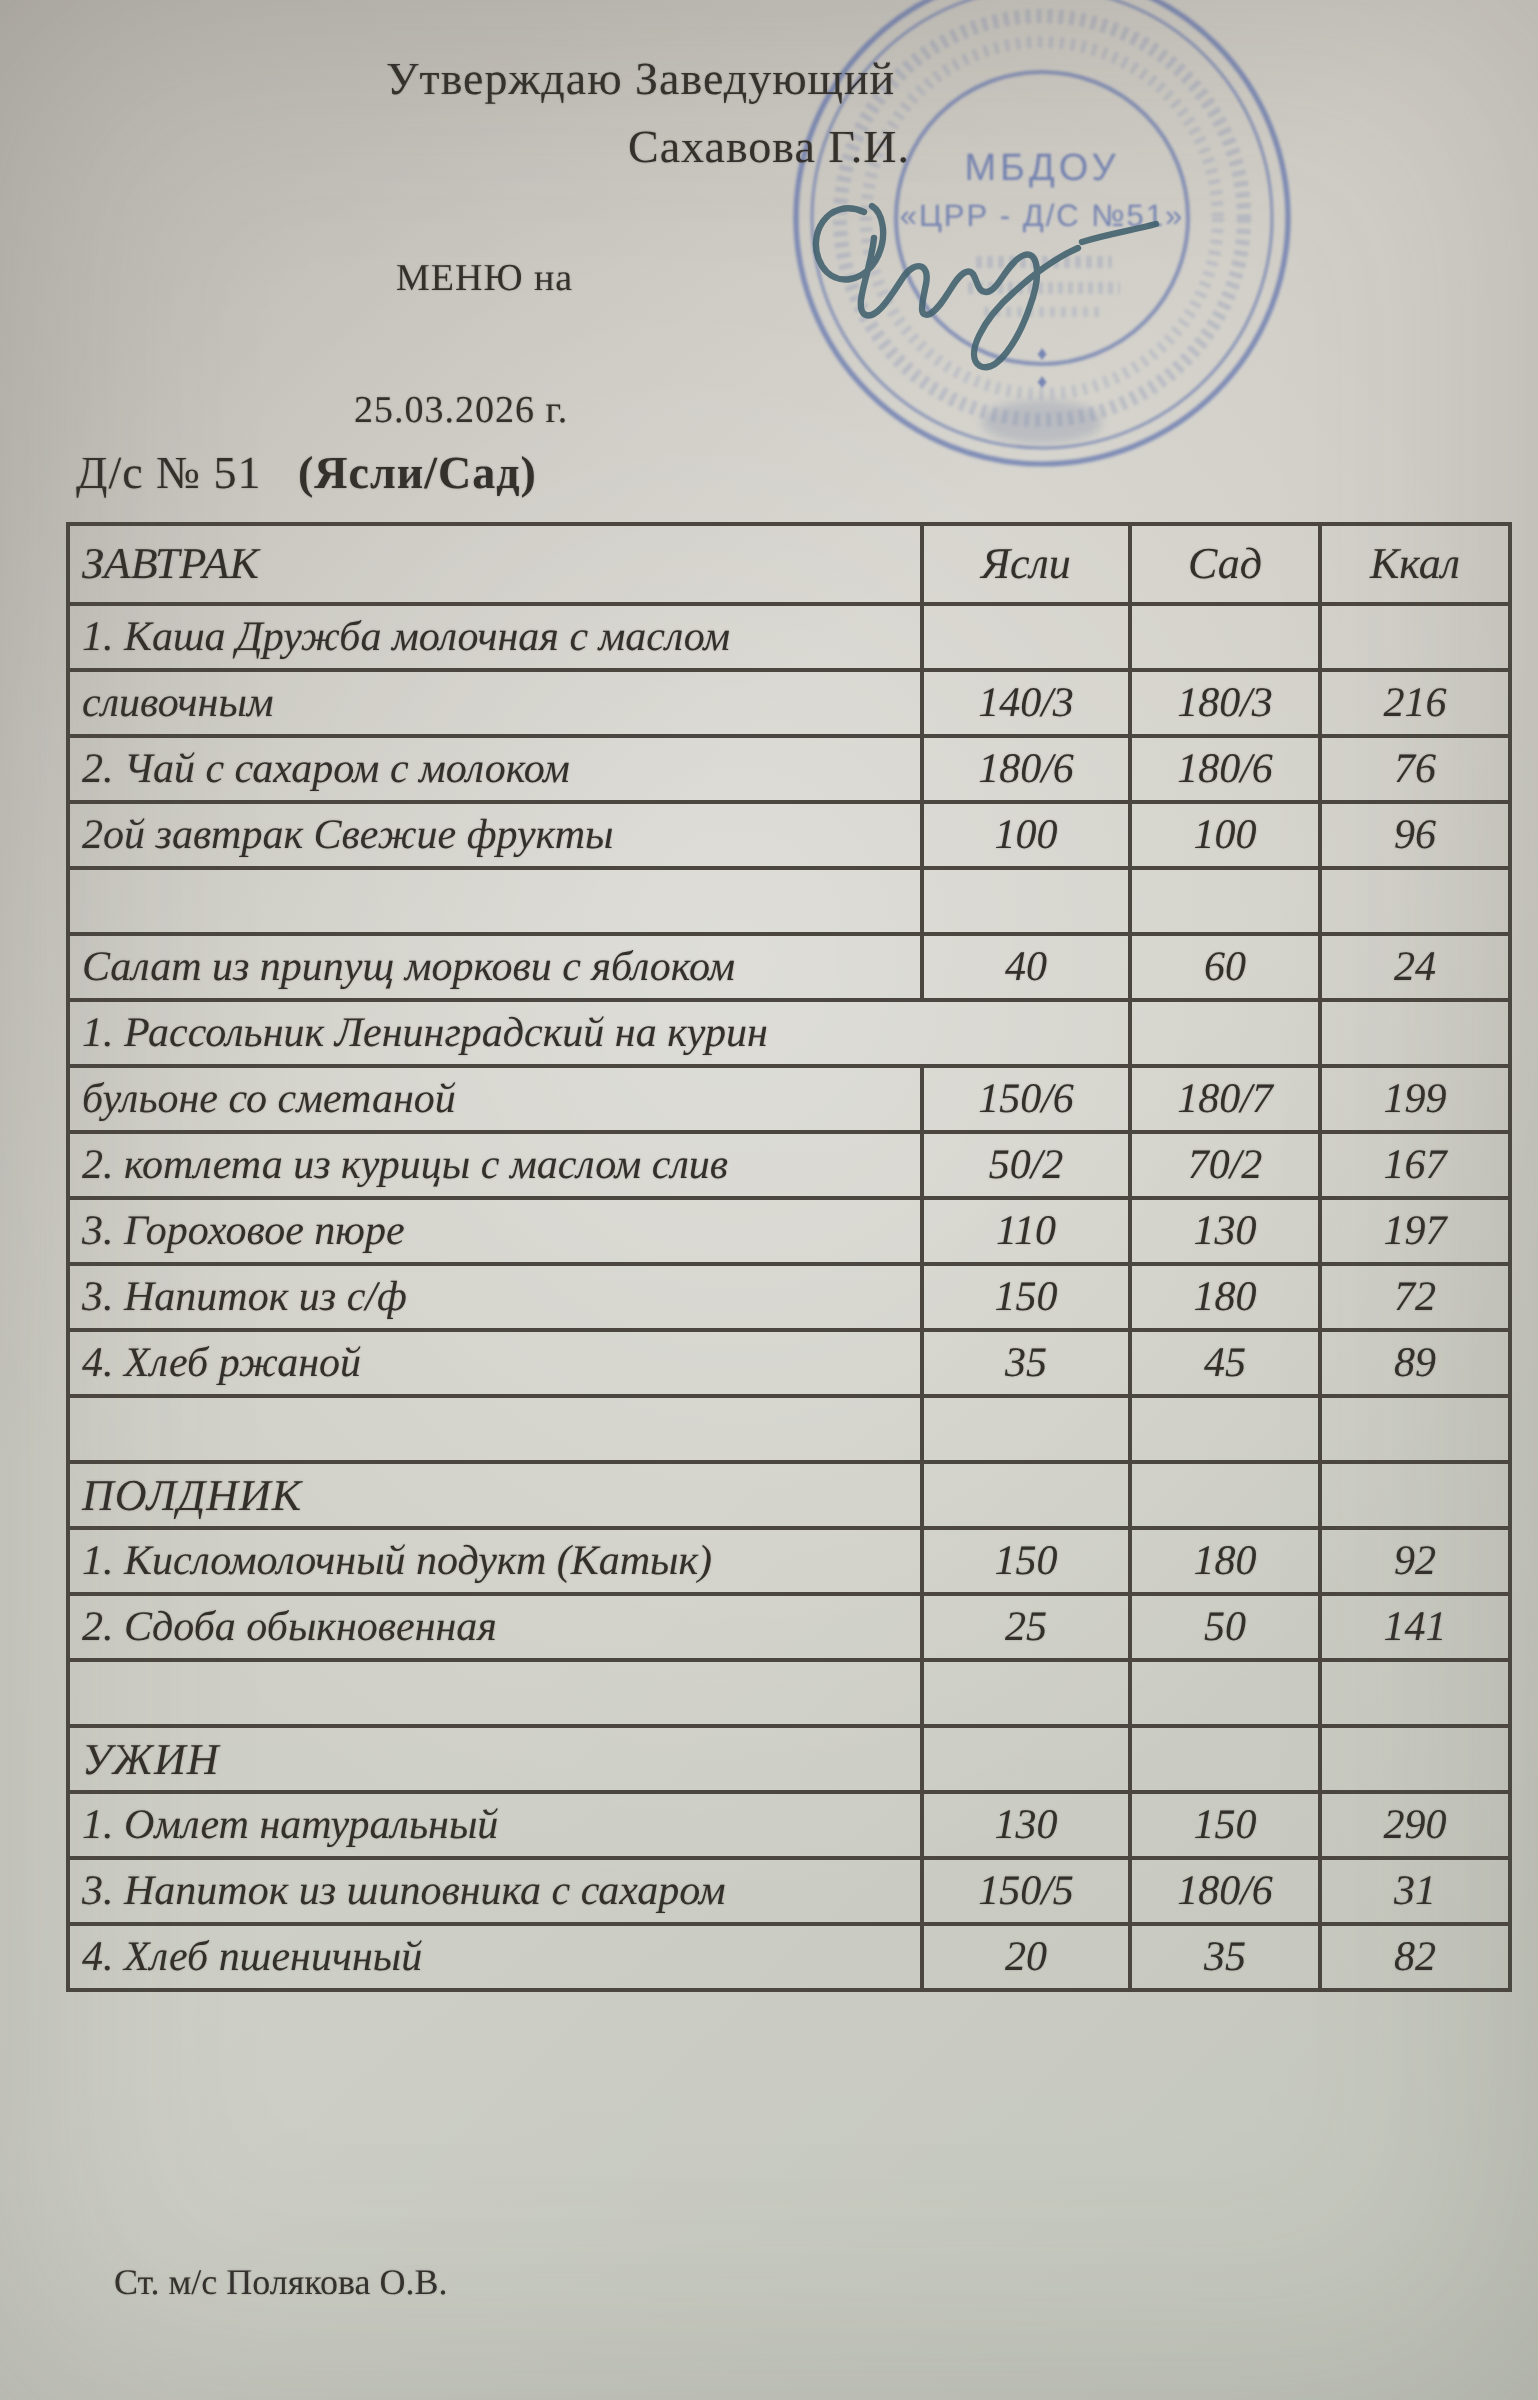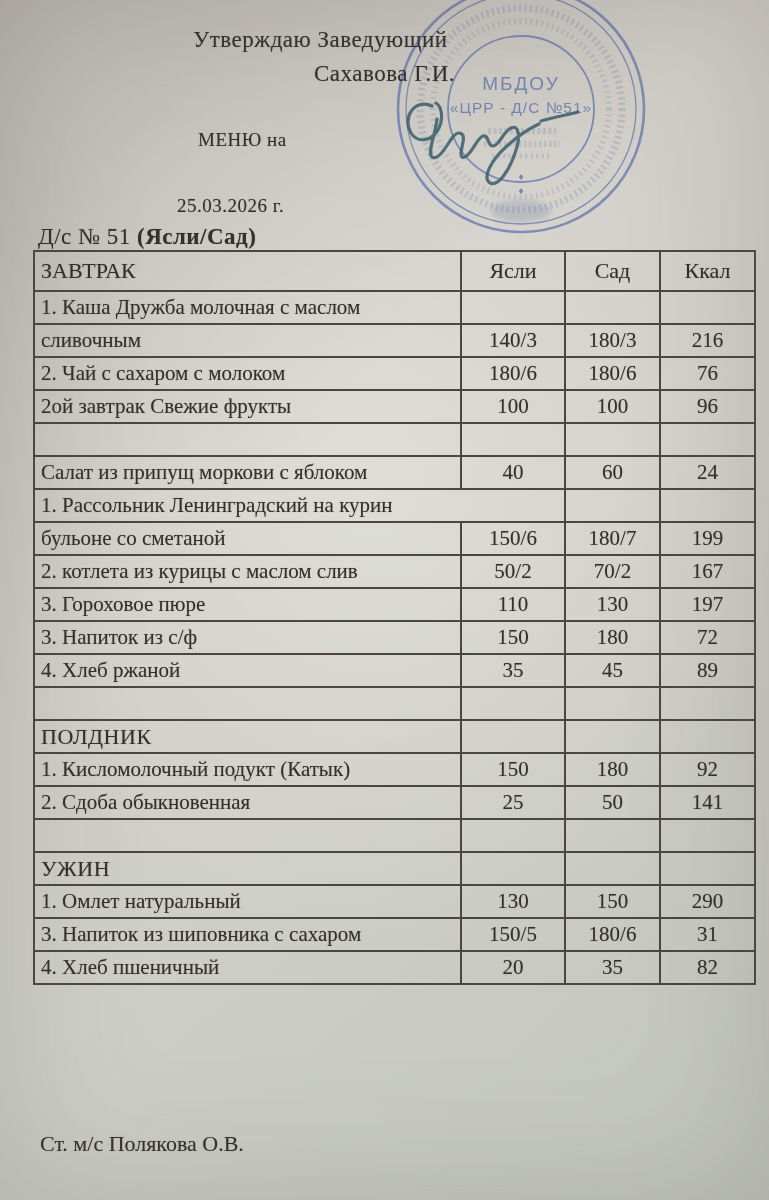--- a/index.html
+++ b/index.html
@@ -15,26 +15,26 @@
       linear-gradient(to bottom, #d2cfc8, #cdcfc6);
   }
   .page::after {
     content:""; position:absolute; inset:0; pointer-events:none;
     box-shadow: inset 0 0 140px rgba(88,82,76,0.22);
   }
   .abs { position:absolute; white-space:nowrap; }
   .hdr-text { font-size:23px; letter-spacing:0.5px; text-shadow:0 0 1px rgba(70,64,58,0.4); }
   .menu-title { font-size:19px; }
   .subtitle { font-size:23px; top:224px; left:38px; }
-  .subtitle b { font-weight:bold; }
-  .footer-line { font-size:22px; top:1131px; left:40px; text-shadow:0 0 1px rgba(70,64,58,0.35); }
+  .subtitle b { font-weight:bold;margin-left:12px; }
+  .footer-line { font-size:18px; top:1131px; left:57px; text-shadow:0 0 1px rgba(70,64,58,0.35); }
 
   table.menu-table {
-    position:absolute; left:33px; top:250px; width:721px;
-    border-collapse:collapse; table-layout:fixed;
+    position:absolute; left:33px; top:261px; width:721px;
+    border-collapse:collapse; table-layout:fixed;font-style:italic;
   }
   .menu-table td {
     border:2px solid #4b4740; padding:0 2px; vertical-align:middle;
     font-size:21px; color:#33302c; text-shadow:0 0 1px rgba(70,64,58,0.38);
     overflow:hidden;
   }
   .menu-table tr { height:33px; }
   .menu-table tr.row-header { height:40px; }
   .row-header td { font-size:22px; }
   .row-section td.dish { font-size:22px; letter-spacing:0.5px; }

